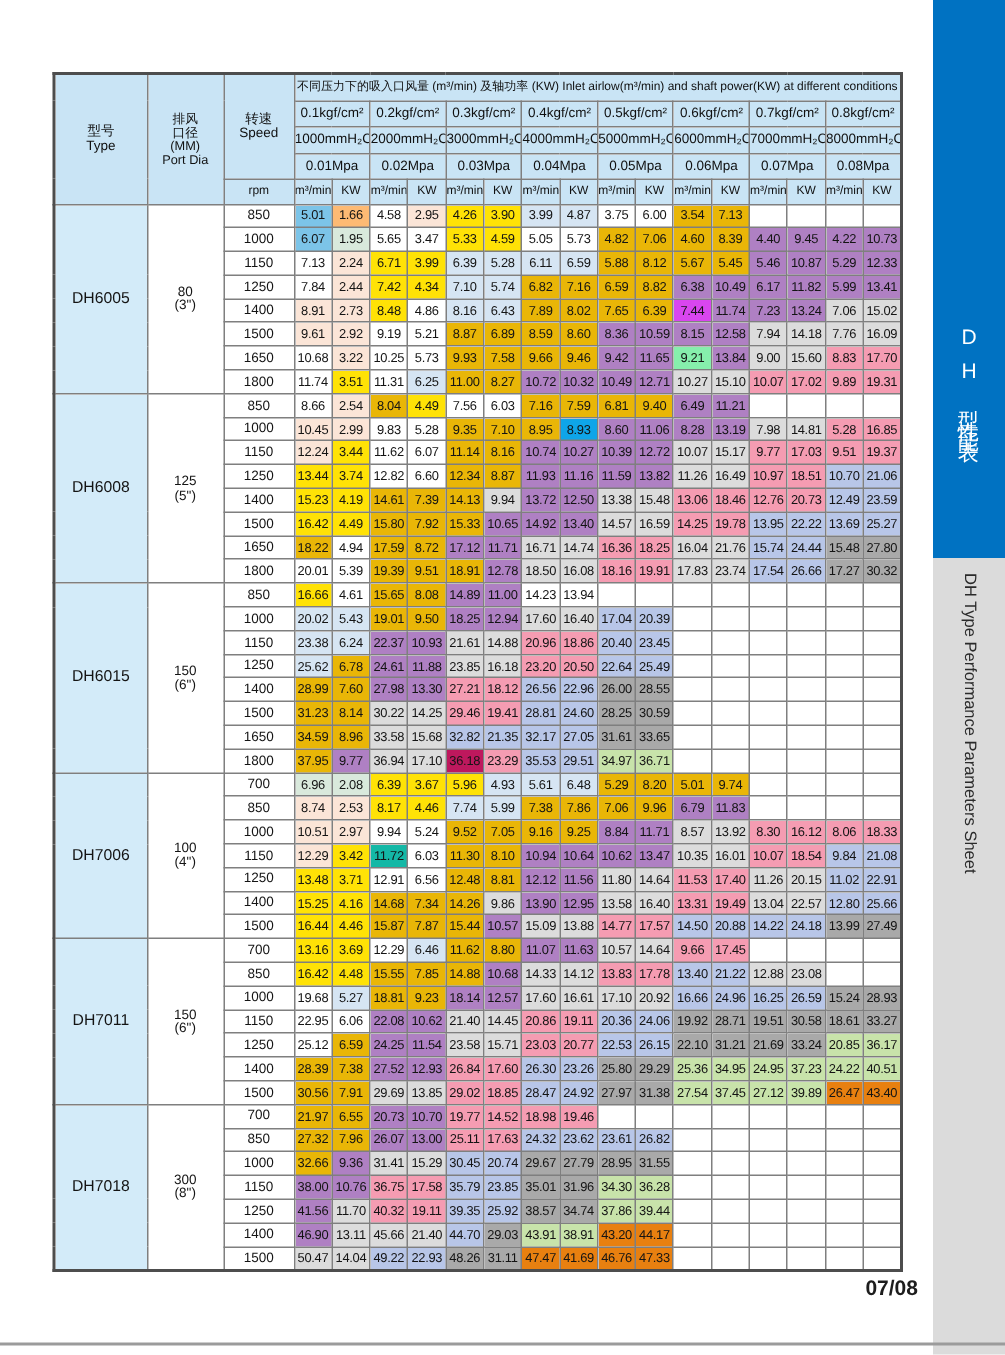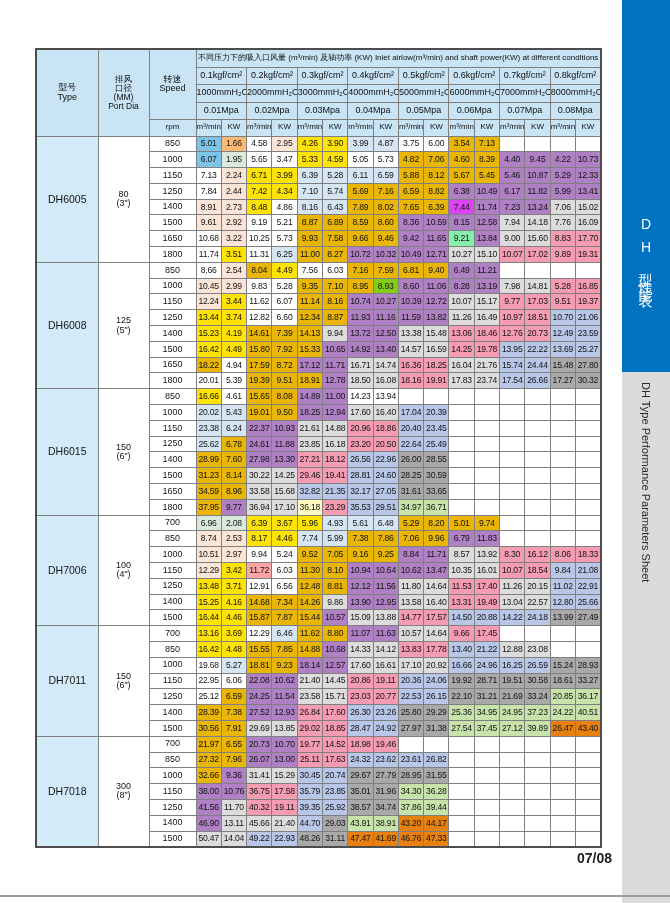--- a/index.html
+++ b/index.html
@@ -186,21 +186,21 @@
           <td class="num" style="background:#AF80C3">12.33</td>
         </tr>
         <tr style="height:15.8px">
           <td class="speed">1250</td>
           <td class="num" style="background:#FFFFFF">7.84</td>
           <td class="num" style="background:#FBE5D7">2.44</td>
           <td class="num" style="background:#FFE206">7.42</td>
           <td class="num" style="background:#FFE206">4.34</td>
           <td class="num" style="background:#D6E5F3">7.10</td>
           <td class="num" style="background:#D6E5F3">5.74</td>
-          <td class="num" style="background:#E9B607">5.69</td>
+          <td class="num" style="background:#E9B607">6.82</td>
           <td class="num" style="background:#E9B607">7.16</td>
           <td class="num" style="background:#E9B607">6.59</td>
           <td class="num" style="background:#E9B607">8.82</td>
           <td class="num" style="background:#AF80C3">6.38</td>
           <td class="num" style="background:#AF80C3">10.49</td>
           <td class="num" style="background:#AF80C3">6.17</td>
           <td class="num" style="background:#AF80C3">11.82</td>
           <td class="num" style="background:#AF80C3">5.99</td>
           <td class="num" style="background:#AF80C3">13.41</td>
         </tr>
@@ -306,21 +306,21 @@
         </tr>
         <tr style="height:15.8px">
           <td class="speed">1000</td>
           <td class="num" style="background:#FBE5D7">10.45</td>
           <td class="num" style="background:#FBE5D7">2.99</td>
           <td class="num" style="background:#FFFFFF">9.83</td>
           <td class="num" style="background:#FFFFFF">5.28</td>
           <td class="num" style="background:#E9B607">9.35</td>
           <td class="num" style="background:#E9B607">7.10</td>
           <td class="num" style="background:#E9B607">8.95</td>
-          <td class="num" style="background:#84cc16">8.93</td>
+          <td class="num" style="background:#0ea5e9">8.93</td>
           <td class="num" style="background:#AF80C3">8.60</td>
           <td class="num" style="background:#AF80C3">11.06</td>
           <td class="num" style="background:#AF80C3">8.28</td>
           <td class="num" style="background:#AF80C3">13.19</td>
           <td class="num" style="background:#DCDCDC">7.98</td>
           <td class="num" style="background:#DCDCDC">14.81</td>
           <td class="num" style="background:#F59CB2">5.28</td>
           <td class="num" style="background:#F59CB2">16.85</td>
         </tr>
         <tr style="height:15.8px">
@@ -574,21 +574,21 @@
           <td class="num" style="background:#FFFFFF"></td>
           <td class="num" style="background:#FFFFFF"></td>
           <td class="num" style="background:#FFFFFF"></td>
         </tr>
         <tr style="height:15.8px">
           <td class="speed">1800</td>
           <td class="num" style="background:#E9B607">37.95</td>
           <td class="num" style="background:#AF80C3">9.77</td>
           <td class="num" style="background:#DCDCDC">36.94</td>
           <td class="num" style="background:#DCDCDC">17.10</td>
-          <td class="num" style="background:#fef9c3">36.18</td>
+          <td class="num" style="background:#be185d">36.18</td>
           <td class="num" style="background:#F59CB2">23.29</td>
           <td class="num" style="background:#B8C6E8">35.53</td>
           <td class="num" style="background:#B8C6E8">29.51</td>
           <td class="num" style="background:#C8E3AA">34.97</td>
           <td class="num" style="background:#C8E3AA">36.71</td>
           <td class="num" style="background:#FFFFFF"></td>
           <td class="num" style="background:#FFFFFF"></td>
           <td class="num" style="background:#FFFFFF"></td>
           <td class="num" style="background:#FFFFFF"></td>
           <td class="num" style="background:#FFFFFF"></td>
@@ -653,21 +653,21 @@
           <td class="num" style="background:#DCDCDC">13.92</td>
           <td class="num" style="background:#F59CB2">8.30</td>
           <td class="num" style="background:#F59CB2">16.12</td>
           <td class="num" style="background:#F59CB2">8.06</td>
           <td class="num" style="background:#F59CB2">18.33</td>
         </tr>
         <tr style="height:15.8px">
           <td class="speed">1150</td>
           <td class="num" style="background:#FBE5D7">12.29</td>
           <td class="num" style="background:#FFE206">3.42</td>
-          <td class="num" style="background:#fca5a5">11.72</td>
+          <td class="num" style="background:#14b8a6">11.72</td>
           <td class="num" style="background:#FFFFFF">6.03</td>
           <td class="num" style="background:#E9B607">11.30</td>
           <td class="num" style="background:#E9B607">8.10</td>
           <td class="num" style="background:#AF80C3">10.94</td>
           <td class="num" style="background:#AF80C3">10.64</td>
           <td class="num" style="background:#AF80C3">10.62</td>
           <td class="num" style="background:#AF80C3">13.47</td>
           <td class="num" style="background:#DCDCDC">10.35</td>
           <td class="num" style="background:#DCDCDC">16.01</td>
           <td class="num" style="background:#F59CB2">10.07</td>

